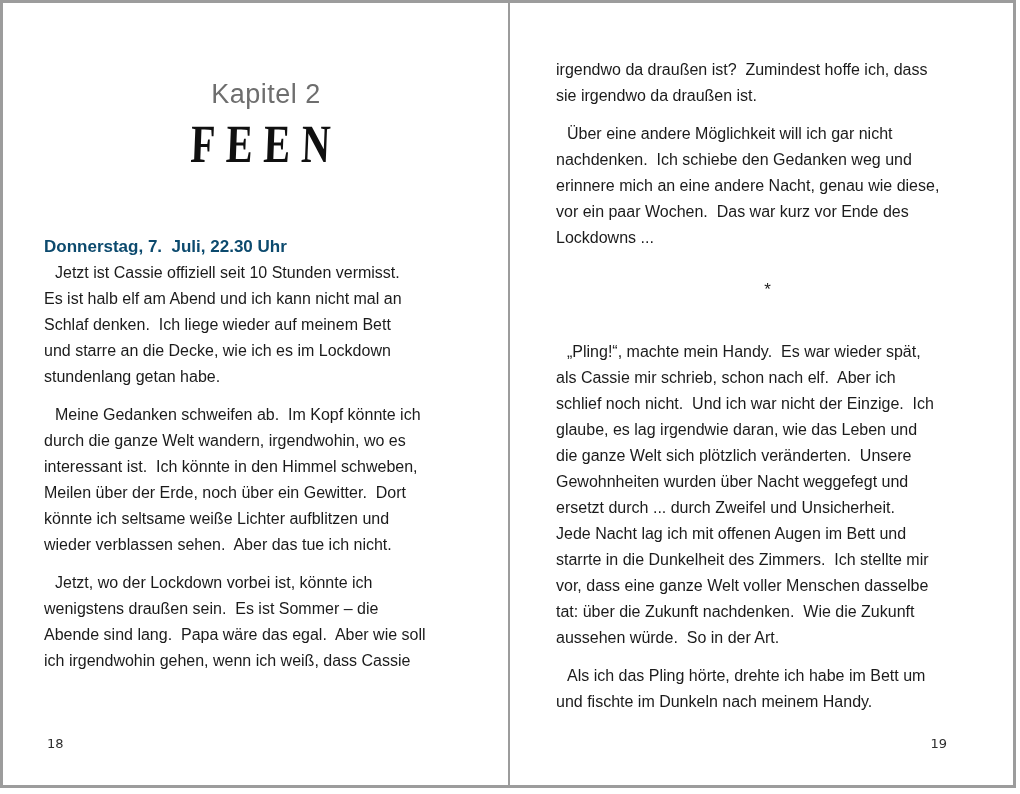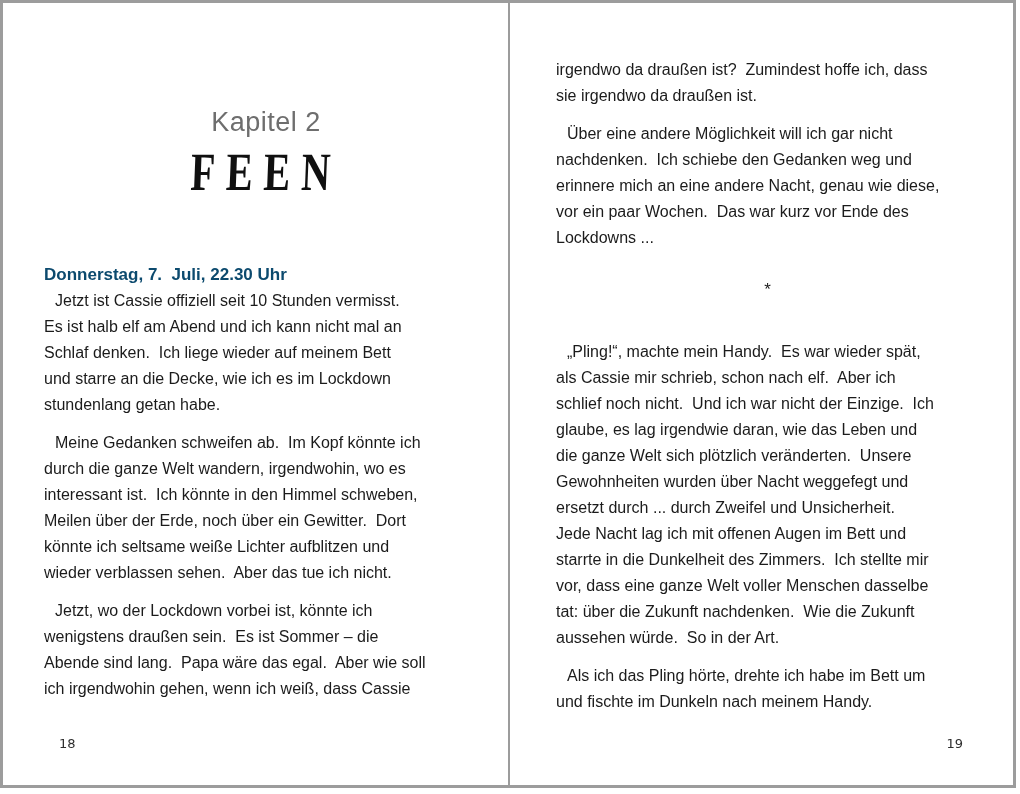--- a/index.html
+++ b/index.html
@@ -33,21 +33,21 @@
   .page-left {
     width: 507px;
     border-right: 2px solid #9c9c9c;
     padding: 0 20px 0 41px;
   }
   .page-right {
     flex: 1;
     padding: 54px 34px 0 46px;
   }
   .chapter-label {
-    margin-top: 104px;
+    margin-top: 76px;
     text-align: center;
     font-size: 27px;
     line-height: 31px;
     color: #6e6e6e;
     letter-spacing: 0.5px;
   }
   .chapter-title {
     margin-top: 12px;
     text-align: center;
     font-family: "Liberation Serif", serif;
@@ -84,22 +84,22 @@
     line-height: 26px;
     color: #1b1b1b;
   }
   .pagenum {
     position: absolute;
     bottom: 34px;
     font-size: 13px;
     color: #2e2e2e;
     font-family: "DejaVu Sans", sans-serif;
   }
-  .pagenum-left  { left: 56px; }
-  .pagenum-right { right: 50px; text-align: center; }
+  .pagenum-left  { left: 44px; }
+  .pagenum-right { right: 66px; text-align: center; }
 </style>
 </head>
 <body>
 
 <div class="spread">
 
   <div class="page page-left">
     <div class="chapter-label">Kapitel 2</div>
     <div class="chapter-title">FEEN</div>
     <div class="dateline">Donnerstag, 7.  Juli, 22.30 Uhr</div>

